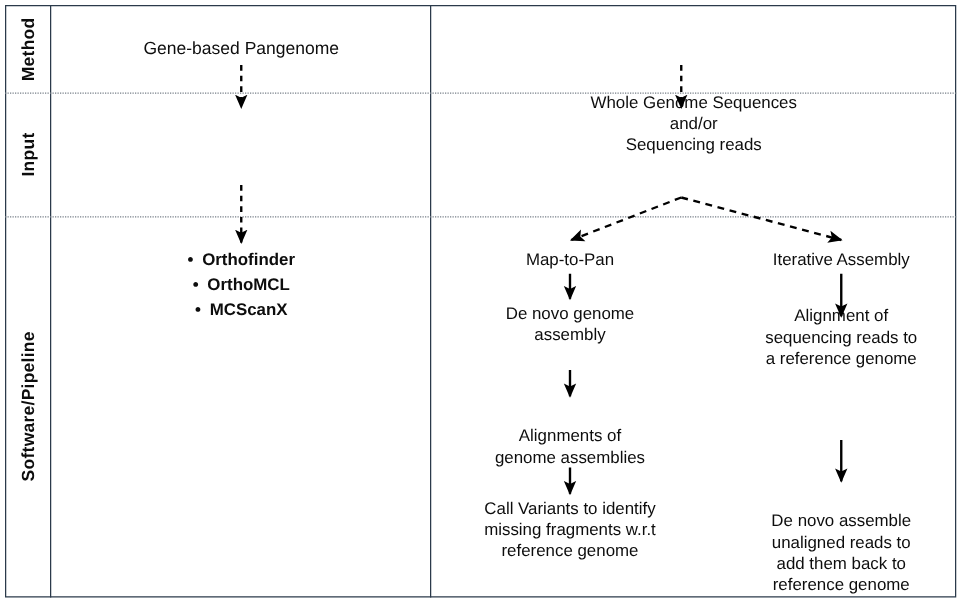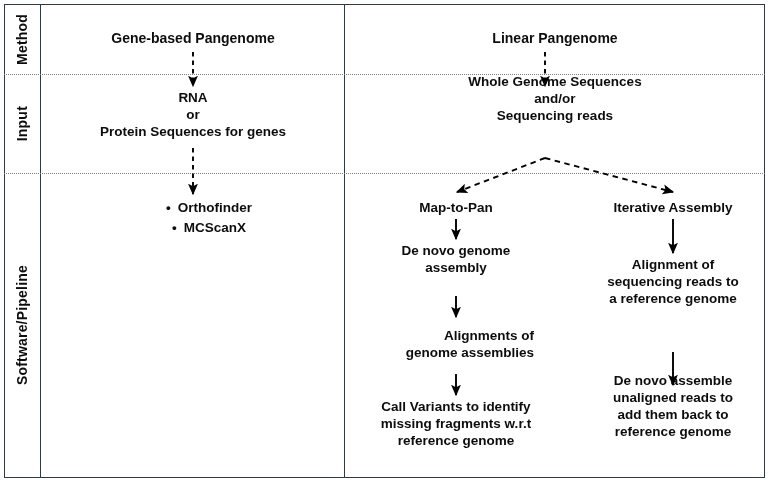--- a/index.html
+++ b/index.html
@@ -77,32 +77,32 @@
     white-space: nowrap;
   }
   .rowlabel.m  { top: 4px;   height: 70px; }
   .rowlabel.i  { top: 74px;  height: 99px; }
   .rowlabel.s  { top: 173px; height: 305px; }
 
   
   .node {
     position: absolute;
     text-align: center;
-    font-weight: bold;
+    font-weight: normal;
     color: #0d0d0d;
     line-height: 1.26;
     font-size: 13.5px;
     white-space: pre-line;
   }
   .node.hdr { font-size: 14px; }
 
   
   .bullets {
     position: absolute;
-    left: 60px;
+    left: 44px;
     top: 198px;
     width: 298px;
     text-align: center;
     font-weight: bold;
     font-size: 13.5px;
     color: #0d0d0d;
     line-height: 1.48;
   }
   .bullets div { white-space: nowrap; }
   .bullets .b::before {
@@ -136,54 +136,51 @@
   </div>
   <div class="rowlabel i">
     <span>Input</span>
   </div>
   <div class="rowlabel s">
     <span>Software/Pipeline</span>
   </div>
 
   <div class="node hdr" style="left:44px; top:30px; width:298px;">Gene-based Pangenome</div>
 
-  <div class="node" style="left:44px; top:89px; width:298px;">RNA
-or
-Protein Sequences for genes</div>
 
   <div class="bullets">
     <div class="b">Orthofinder</div>
+    <div class="b">OrthoMCL</div>
     <div class="b">MCScanX</div>
   </div>
 
-  <div class="node hdr" style="left:348px; top:30px; width:414px;">Linear Pangenome</div>
 
   <div class="node" style="left:348px; top:73px; width:414px;">Whole Genome Sequences
 and/or
 Sequencing reads</div>
 
   <div class="node" style="left:385px; top:199px; width:142px;">Map-to-Pan</div>
 
   <div class="node" style="left:597px; top:199px; width:152px;">Iterative Assembly</div>
 
   <div class="node" style="left:378px; top:242px; width:156px;">De novo genome
 assembly</div>
 
-  <div class="node" style="left:378px; top:327px; width:156px;text-align:right;">Alignments of
+  <div class="node" style="left:378px; top:340px; width:156px;">Alignments of
 genome assemblies</div>
 
   <div class="node" style="left:364px; top:398px; width:184px;">Call Variants to identify
 missing fragments w.r.t
 reference genome</div>
 
-  <div class="node" style="left:592px; top:256px; width:162px;text-align:center;">Alignment of
+  <div class="node" style="left:592px; top:244px; width:162px;text-align:center;">Alignment of
 sequencing reads to
 a reference genome</div>
 
-  <div class="node" style="left:592px; top:372px; width:162px;text-align:center;">De novo assemble
+  <div class="node" style="left:592px; top:408px; width:162px;text-align:center;">De novo assemble
 unaligned reads to
 add them back to
 reference genome</div>
 
   <svg class="arrow-svg" viewBox="0 0 778 489">
     <defs>
       <marker id="ah" markerWidth="7" markerHeight="7" refX="5.4" refY="3" orient="auto" markerUnits="strokeWidth">
         <path d="M0,0.4 L6,3 L0,5.6 L1.3,3 Z" fill="#000000"></path>
       </marker>
     </defs>

